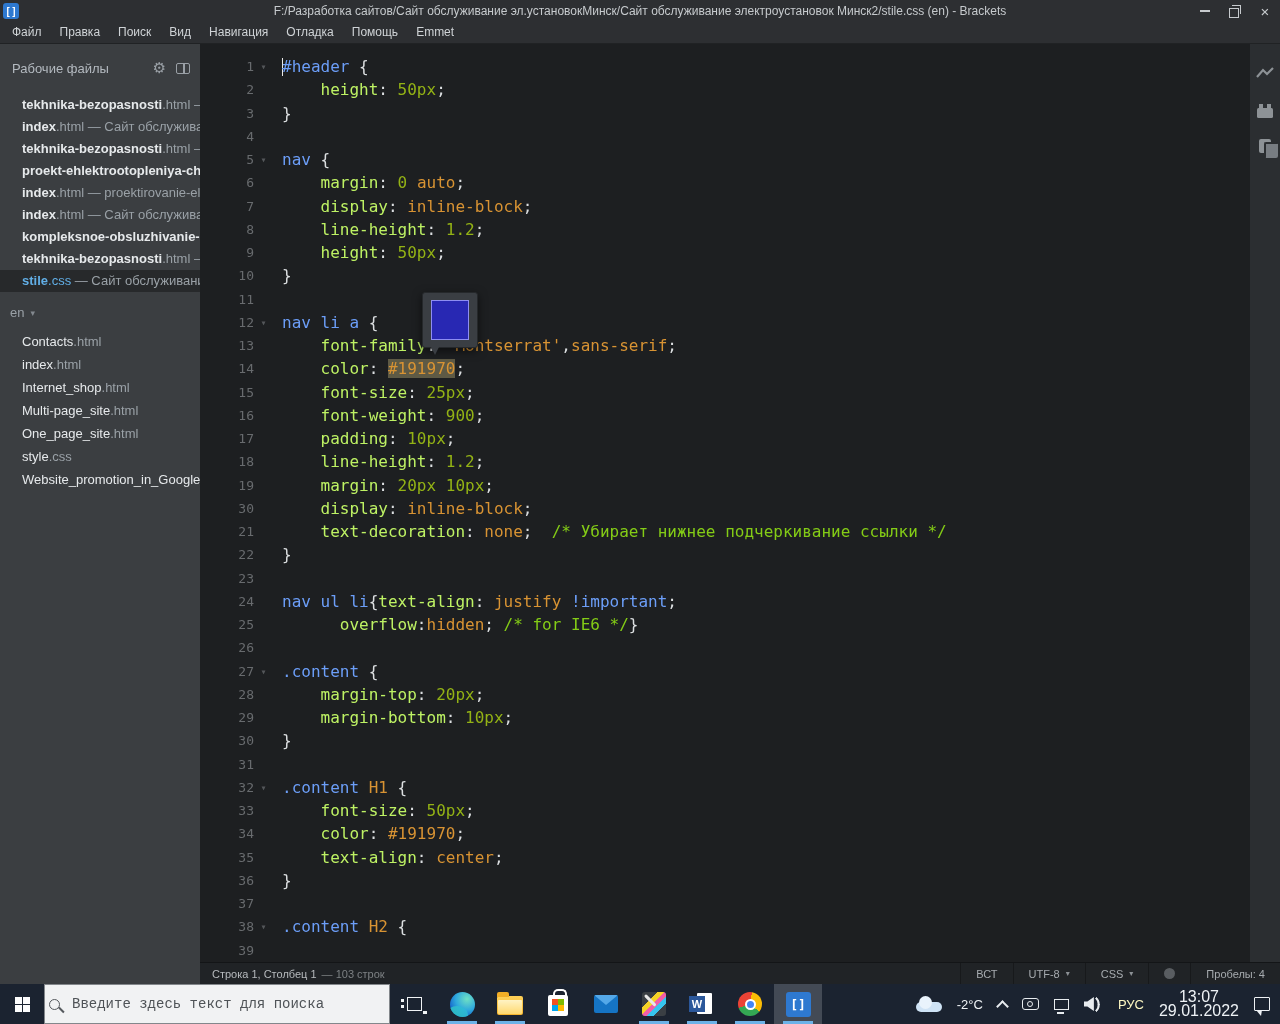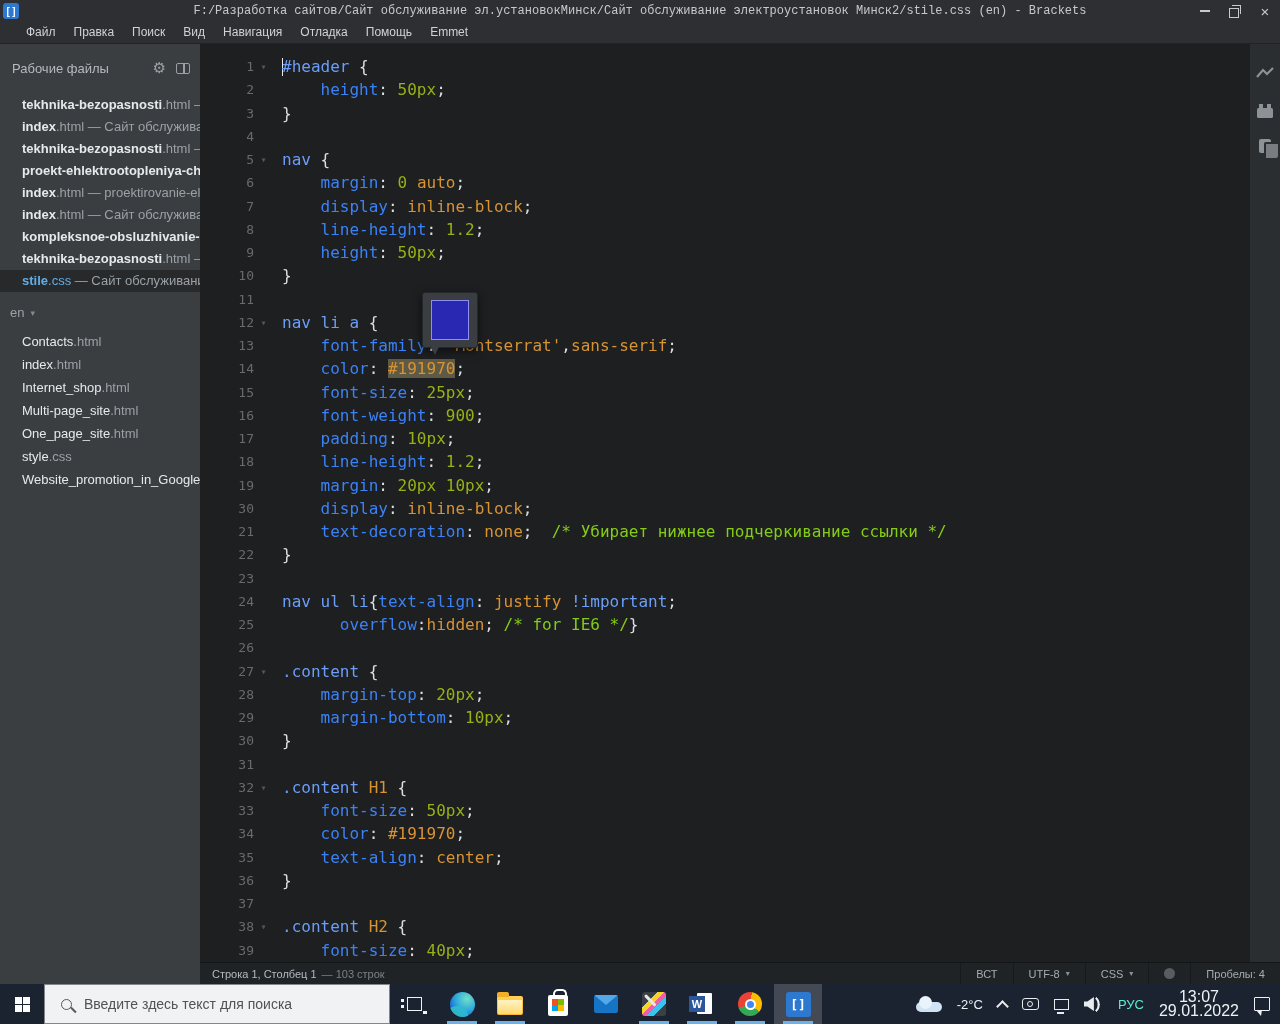--- a/index.html
+++ b/index.html
@@ -4,31 +4,31 @@
 <style>
   * { margin:0; padding:0; box-sizing:border-box; }
   html,body { width:1280px; height:1024px; overflow:hidden; }
   body { font-family:"Liberation Sans", sans-serif; background:#1d1f21; position:relative; }
 
   
   #titlebar { height:22px; background:#2d2f32; display:flex; align-items:center; position:relative; }
   .app-logo { width:16px; height:16px; margin-left:3px; background:#2e79d0; border-radius:3px;
               color:#fff; font-family:"DejaVu Sans Mono",monospace; font-size:10px; font-weight:bold;
               display:flex; align-items:center; justify-content:center; }
-  #title-text { position:absolute; left:0; right:0; text-align:center; font-size:12px; color:#c6cacd; pointer-events:none;font-family:Liberation Mono, monospace; }
+  #title-text { position:absolute; left:0; right:0; text-align:center; font-size:12px; color:#c6cacd; pointer-events:none; }
   #win-controls { margin-left:auto; display:flex; height:100%; z-index:2; }
   .wbtn { width:30px; height:100%; display:flex; align-items:center; justify-content:center; color:#c7cbce; position:relative; }
   .wmin::before { content:''; width:10px; height:1.5px; background:#c7cbce; }
   .wmax::before { content:''; width:8px; height:8px; border:1.3px solid #c7cbce; margin:3px 0 0 -3px; }
   .wmax::after  { content:''; position:absolute; width:8px; height:8px; border:1.3px solid #c7cbce;
                   border-bottom:none; border-left:none; margin:-3px 0 0 3px; }
   .wclose { font-size:15px; }
 
   
-  #menubar { height:22px; background:#2d2f32; border-bottom:1px solid #202224; display:flex; align-items:flex-start; padding-left:17px; }
+  #menubar { height:22px; background:#2d2f32; border-bottom:1px solid #202224; display:flex; align-items:flex-start; padding-left:3px; }
   .menu-item { padding:0 9px; font-size:12px; color:#cfd3d6; line-height:21px; cursor:default; }
 
   
   #main { display:flex; height:940px; }
 
   
   #sidebar { width:200px; background:#3b3e41; flex:none; overflow:hidden; }
   #wf-header { display:flex; align-items:center; padding:15px 10px 8px 12px; color:#b4bac0; font-size:13px; }
   #wf-header .sp { flex:1; }
   .gear { font-size:15px; color:#9aa0a6; margin-right:10px; }
@@ -48,21 +48,21 @@
   
   #editor-col { flex:1; display:flex; flex-direction:column; min-width:0; }
   #editor-row { display:flex; height:918px; min-width:0; }
   #code-area { flex:1; position:relative; background:#1d1f21; padding-top:11px; overflow:hidden; }
   .cline { display:flex; align-items:center; height:23.25px; font-family:"DejaVu Sans Mono",monospace; font-size:16px; }
   .ln { width:54px; flex:none; text-align:right; color:#686b6e; font-size:13px; }
   .fold { width:16px; flex:none; text-align:center; color:#54575a; font-size:10px; padding-left:3px; }
   .ct { flex:1; white-space:pre; padding-left:12px; min-width:0; }
   .tk-w { color:#dcdfe1; }
   .tk-b { color:#6c9ef8; }
-  .tk-p { color:#3b82f6; }
+  .tk-p { color:#bef264; }
   .tk-g { color:#93b215; }
   .tk-o { color:#d89333; }
   .tk-c { color:#84cc16; }
   .tk-hl { color:#d89333; background:#5e5a45; }
   .cursor { display:inline-block; width:0; height:18px; border-left:1.5px solid #e8e8e8; vertical-align:middle; margin-right:-1px; }
 
   
   #swatch-popup { position:absolute; left:222px; top:248px; width:56px; height:56px; background:#3a3e43;
                   border:1px solid #25282b; border-radius:3px; box-shadow:0 3px 10px rgba(0,0,0,.55); z-index:5;
                   display:flex; align-items:center; justify-content:center; }
@@ -85,21 +85,21 @@
   .sb-seg { display:flex; align-items:center; gap:6px; padding:0 15px; border-left:1px solid #17191b; color:#a6abaf; }
   .sb-seg .caret { font-size:8px; color:#8c9195; }
   .dot { width:11px; height:11px; border-radius:50%; background:#595d61; }
 
   
   #taskbar { height:40px; background:#1b2330; display:flex; align-items:stretch; }
   .tb-btn { display:flex; align-items:center; justify-content:center; position:relative; }
   #start-btn { width:44px; }
   .win-logo { width:15px; height:15px; display:grid; grid-template-columns:7px 7px; grid-template-rows:7px 7px; gap:1.5px; }
   .win-logo i { background:#fdfdfd; }
-  #search-box { width:346px; background:#f1f2f3; border:1px solid #83878b; display:flex; align-items:center; gap:12px; padding-left:16px; }
+  #search-box { width:346px; background:#f1f2f3; border:1px solid #83878b; display:flex; align-items:center; gap:12px; padding-left:4px;font-family:Liberation Mono, monospace; }
   .sicon { width:11px; height:11px; border:1.8px solid #55595d; border-radius:50%; position:relative; flex:none; }
   .sicon::after { content:''; position:absolute; width:7px; height:1.8px; background:#55595d; transform:rotate(45deg); right:-6px; bottom:-2px; }
   #search-box span { font-size:14px; color:#4f5357; white-space:nowrap; }
   #taskview-btn { width:48px; }
   .tv { width:15px; height:14px; border:1.6px solid #f0f3f5; position:relative; }
   .tv::before { content:''; position:absolute; left:-7px; top:1px; width:3px; height:3px; background:#f0f3f5; box-shadow:0 6px 0 #f0f3f5; }
   .tv::after { content:''; position:absolute; right:-6px; bottom:-4px; width:4px; height:3px; background:#f0f3f5; }
   .appbtn { width:48px; }
   .appbtn.running::after { content:''; position:absolute; left:9px; right:9px; bottom:0; height:3px; background:#6cb2e8; }
   .appbtn.active { background:#434a55; }
@@ -132,21 +132,21 @@
   .temp { font-size:13px; color:#eef2f5; }
   .chev { width:9px; height:9px; border-left:2px solid #e8ecef; border-top:2px solid #e8ecef; transform:rotate(45deg); margin-top:4px; }
   .dev { width:17px; height:12px; border:1.6px solid #e8ecef; border-radius:3px; position:relative; }
   .dev::after { content:''; position:absolute; left:50%; top:50%; width:4px; height:4px; margin:-3px 0 0 -3px; border:1.6px solid #e8ecef; border-radius:50%; }
   .net { width:15px; height:11px; border:1.6px solid #e8ecef; position:relative; margin-top:1px; }
   .net::after { content:''; position:absolute; left:2px; bottom:-5px; width:7px; height:2px; background:#e8ecef; }
   .vol { position:relative; width:19px; height:14px; }
   .vol::before { content:''; position:absolute; left:0; top:0; width:10px; height:14px; background:#e8ecef;
                  clip-path:polygon(0 32%, 35% 32%, 100% 0, 100% 100%, 35% 68%, 0 68%); }
   .vol::after { content:''; position:absolute; right:1px; top:2px; width:9px; height:9px; border:2px solid #e8ecef; border-left:none; border-bottom:none; border-radius:0 100% 0 0; transform:rotate(45deg); }
-  .lang { font-size:13px; color:#5eead4; }
+  .lang { font-size:13px; color:#fef9c3; }
   #clock { text-align:center; font-size:16px; color:#eef2f5; line-height:14px; }
   .ac { width:16px; height:14px; border:1.6px solid #eef1f4; border-radius:1px; position:relative; }
   .ac::after { content:''; position:absolute; left:1px; bottom:-6px; border:6px solid transparent; border-top-color:#eef1f4; border-top-width:6px; border-right-width:1px; border-left-width:5px; border-bottom:none; }
 </style>
 </head>
 <body>
 
 <div id="titlebar">
   <div class="app-logo">[]</div>
   <div id="title-text">F:/Разработка сайтов/Сайт обслуживание эл.установокМинск/Сайт обслуживание электроустановок Минск2/stile.css (en) - Brackets</div>
@@ -393,21 +393,20 @@
               <span class="ct"></span>
             </div>
             <div class="cline">
               <span class="ln">38</span>
               <span class="fold">▾</span>
               <span class="ct"><span class="tk-b">.content</span><span class="tk-w"> </span><span class="tk-o">H2</span><span class="tk-w"> {</span></span>
             </div>
             <div class="cline">
               <span class="ln">39</span>
               <span class="fold"></span>
-              <span class="ct"><span class="tk-w">    </span><span class="tk-p">font-size</span><span class="tk-w">: </span><span class="tk-g">40px</span><span class="tk-w">;</span></span>
             </div>
           </div>
         <div id="swatch-popup">
           <div id="swatch-preview" style="background: rgb(25, 25, 112);"></div>
         </div>
       </div>
       <div id="right-toolbar">
         <span>
           <svg width="20" height="14" viewBox="0 0 20 14">
               <polyline points="2,11 8,4 12,8 18,2" stroke="#8d9296" stroke-width="2.2" fill="none"></polyline>

